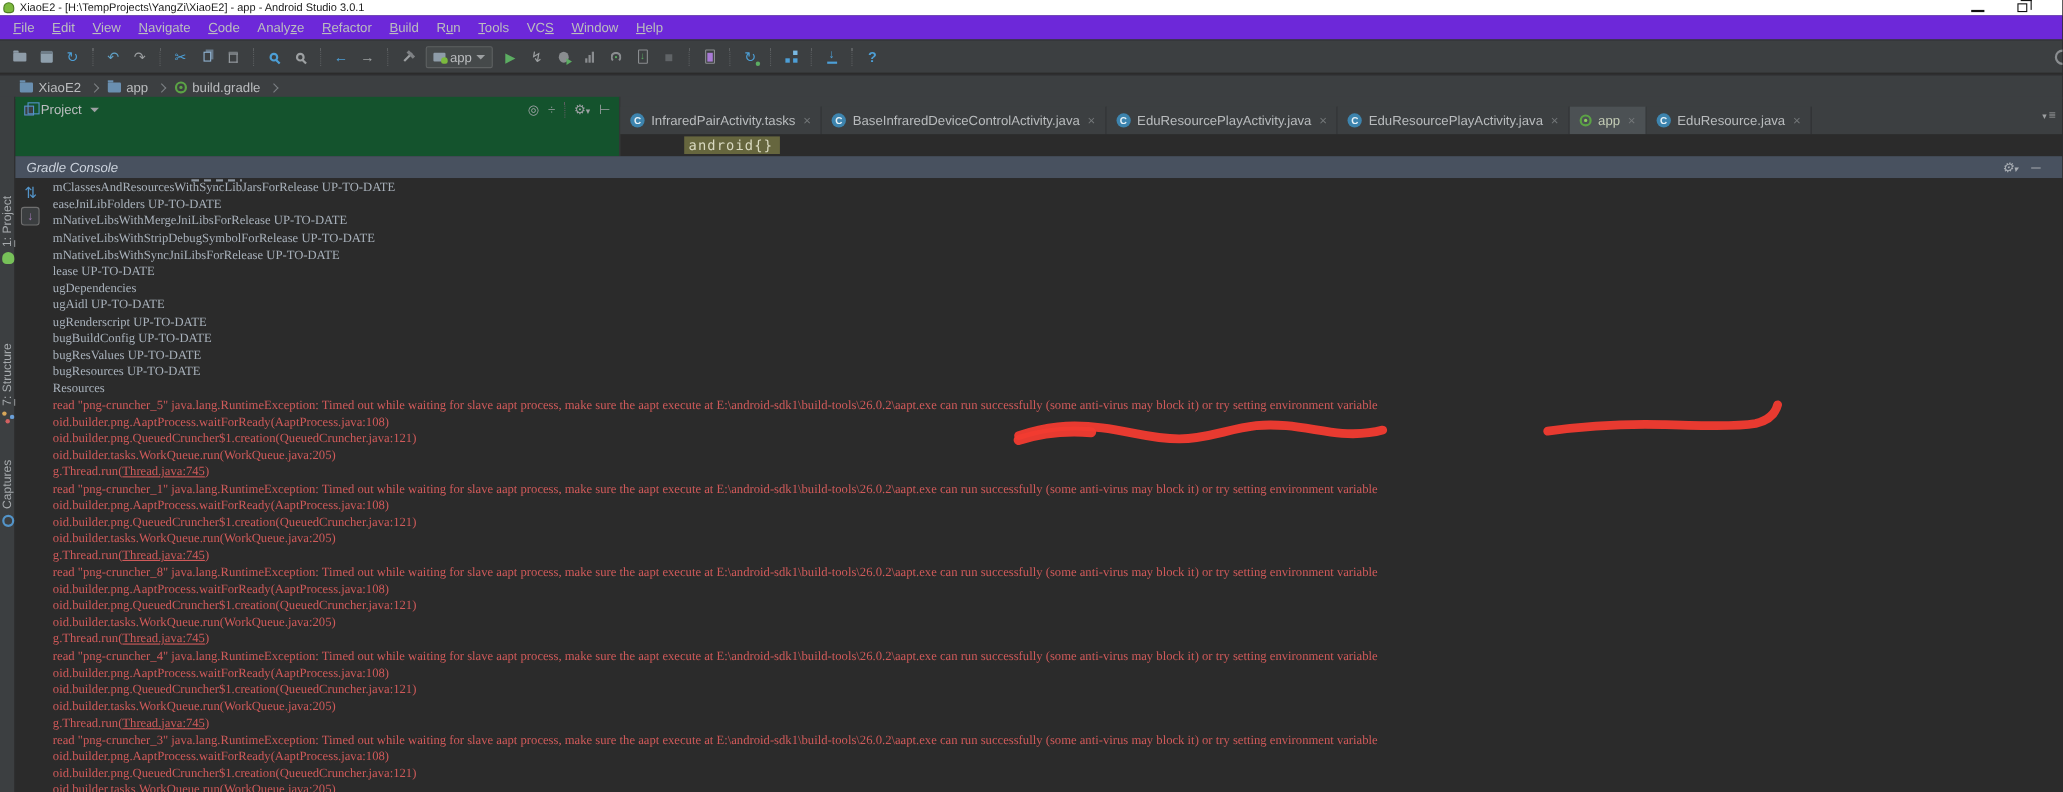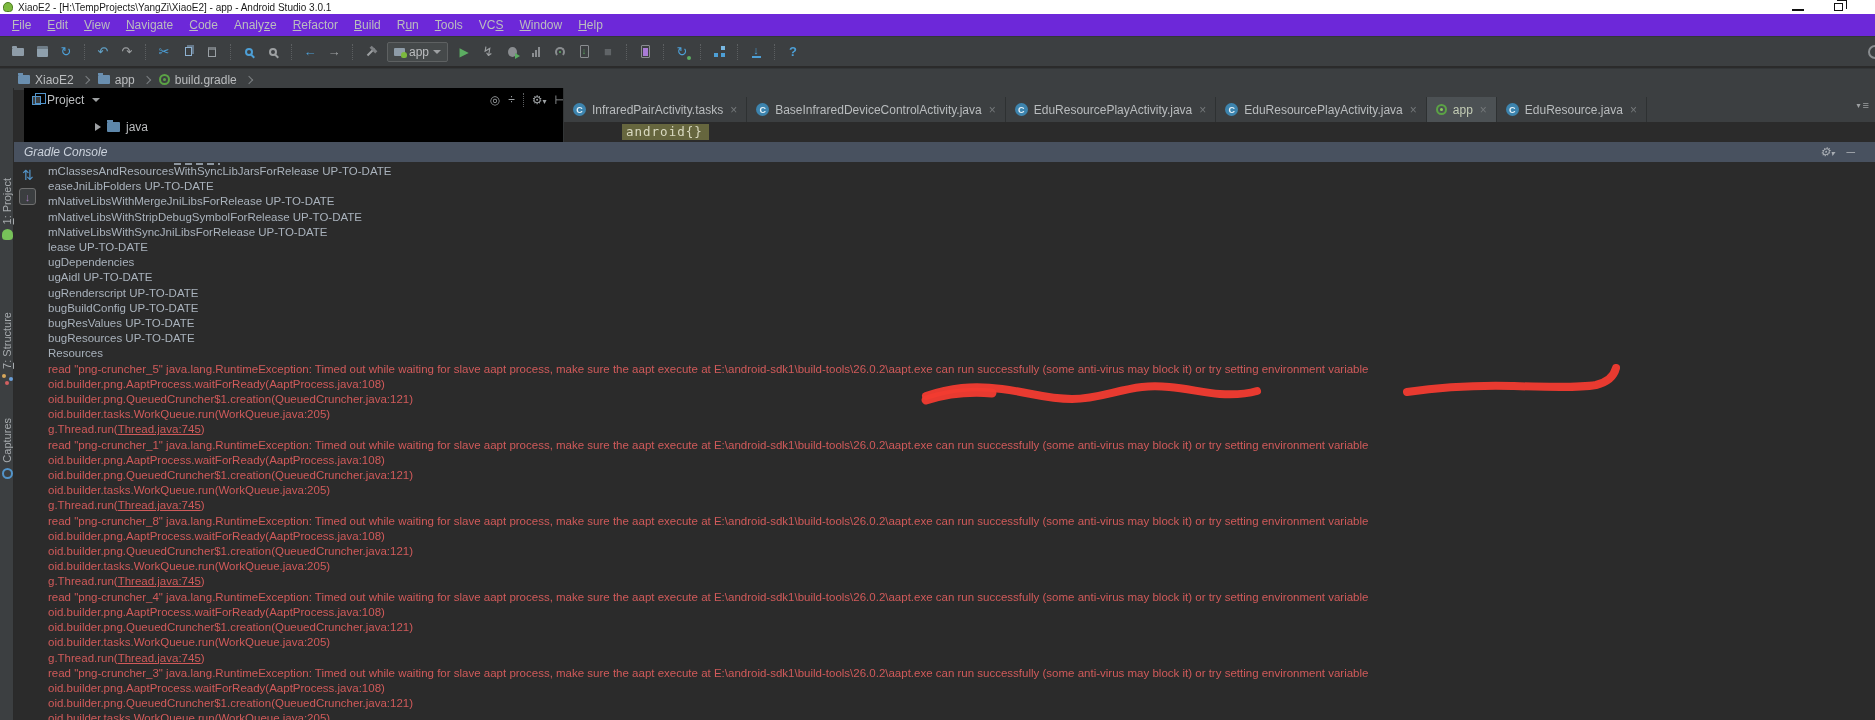--- a/index.html
+++ b/index.html
@@ -77,21 +77,21 @@
   .lbi { width:11px; height:11px; }
   .lbi-android { border-radius:50% 50% 35% 35%; background:#77c159; }
   .lbi-structure { position:relative; }
   .lbi-structure i { position:absolute; width:4px; height:4px; border-radius:50%; display:block; }
   .lbi-structure i:nth-child(1){ left:0; top:0; background:#d7a75a; }
   .lbi-structure i:nth-child(2){ right:0; top:3px; background:#6a9fd8; }
   .lbi-structure i:nth-child(3){ left:3px; bottom:0; background:#d16060; }
   .lbi-captures { border:2px solid #5394c9; border-radius:50%; }
 
   
-  .project-panel { left:24px; top:88px; width:549px; height:54px; background:#000000; }
+  .project-panel { left:14px; top:88px; width:549px; height:54px; background:#14532d; }
   .pp-header { height:24px; display:flex; align-items:center; padding:0 8px; gap:6px; }
   .pp-winicon { width:9px; height:9px; border:1px solid #5394c9; background:#3c3f41; position:relative; }
   .pp-winicon:before { content:""; position:absolute; left:2px; top:-4px; width:9px; height:9px; border:1px solid #5394c9; }
   .pp-title { font-size:12px; color:#bbbdbf; }
   .pp-icons { margin-left:auto; display:flex; align-items:center; gap:8px; color:#9da1a4; font-size:12px; }
   .pp-sep { width:1px; height:14px; border-left:1px dotted #5c5f61; }
   .tree-row { display:flex; align-items:center; gap:6px; padding-left:71px; height:22px; margin-top:4px; }
   .tree-arrow { width:0; height:0; border-top:4px solid transparent; border-bottom:4px solid transparent; border-left:6px solid #9da0a3; }
   .tree-folder { width:13px; height:10px; background:#5e87aa; border-radius:1px; position:relative; }
   .tree-folder:before { content:""; position:absolute; top:-2px; left:0; width:6px; height:2px; background:#5e87aa; }
@@ -110,21 +110,21 @@
   .code-hl { position:absolute; left:58px; top:2px; font-family:"DejaVu Sans Mono", monospace; font-size:12.5px; color:#d9d9c0; background:#66663e; padding:0 6px 1px 4px; letter-spacing:1px; }
 
   
   .console-header { left:14px; top:142px; width:1861px; height:20px; background:#48515f; display:flex; align-items:center; padding:0 10px;font-style:italic; }
   .ch-title { font-size:12px; color:#ccd3dd; }
   .ch-icons { margin-left:auto; display:flex; align-items:center; gap:12px; color:#a8adb3; font-size:12px; padding-right:10px; }
   .console { left:14px; top:162px; width:1861px; height:558px; background:#2b2b2b; overflow:hidden; }
   .gutter-ic { position:absolute; cursor:default; }
   .g-sync { left:8px; top:5px; color:#5394c9; font-size:14px; }
   .g-scroll { left:5px; top:26px; width:17px; height:17px; border:1px solid #6f6f6f; border-radius:3px; display:flex; align-items:center; justify-content:center; color:#9f79b5; font-size:11px; font-weight:bold; background:#3b3e40; }
-  .clines { position:absolute; left:34px; top:2px; right:0; bottom:0; overflow:hidden; font-family:Liberation Sans, sans-serif; font-size:11.5px; line-height:15.2px; white-space:pre; }
+  .clines { position:absolute; left:34px; top:2px; right:0; bottom:0; overflow:hidden; font-family:Liberation Serif, serif; font-size:11.5px; line-height:15.2px; white-space:pre; }
   .cline { color:#a9b2bc; }
   .cline.err { color:#d05a5a; }
   .cline .jlink { color:#d05a5a; text-decoration:underline; cursor:pointer; }
   .frag { position:absolute; left:160px; top:1px; width:46px; height:2px; background:repeating-linear-gradient(90deg,#8d96a0 0 7px,transparent 7px 11px); }
 
   .anno-svg { left:0; top:0; width:1875px; height:720px; pointer-events:none; z-index:6; }
 </style>
 </head>
 <body>
 
@@ -280,25 +280,20 @@
     <span class="pp-title">Project</span>
     <span class="caret" style="margin-left:2px;"></span>
     <span class="pp-icons">
       <span>◎</span>
       <span>÷</span>
       <span class="pp-sep"></span>
       <span>⚙<span style="font-size:8px;">▾</span></span>
       <span>⊢</span>
     </span>
   </div>
-  <div class="tree-row">
-    <span class="tree-arrow"></span>
-    <span class="tree-folder"></span>
-    <span class="tree-label">java</span>
-  </div>
 </div>
 
 <div class="abs editor">
   <div class="tabstrip" id="tabstrip">
       <div class="tab">
         <span class="class-ic">C</span>
         <span>InfraredPairActivity.tasks</span>
         <span class="close-x">×</span>
       </div>
       <div class="tab">

